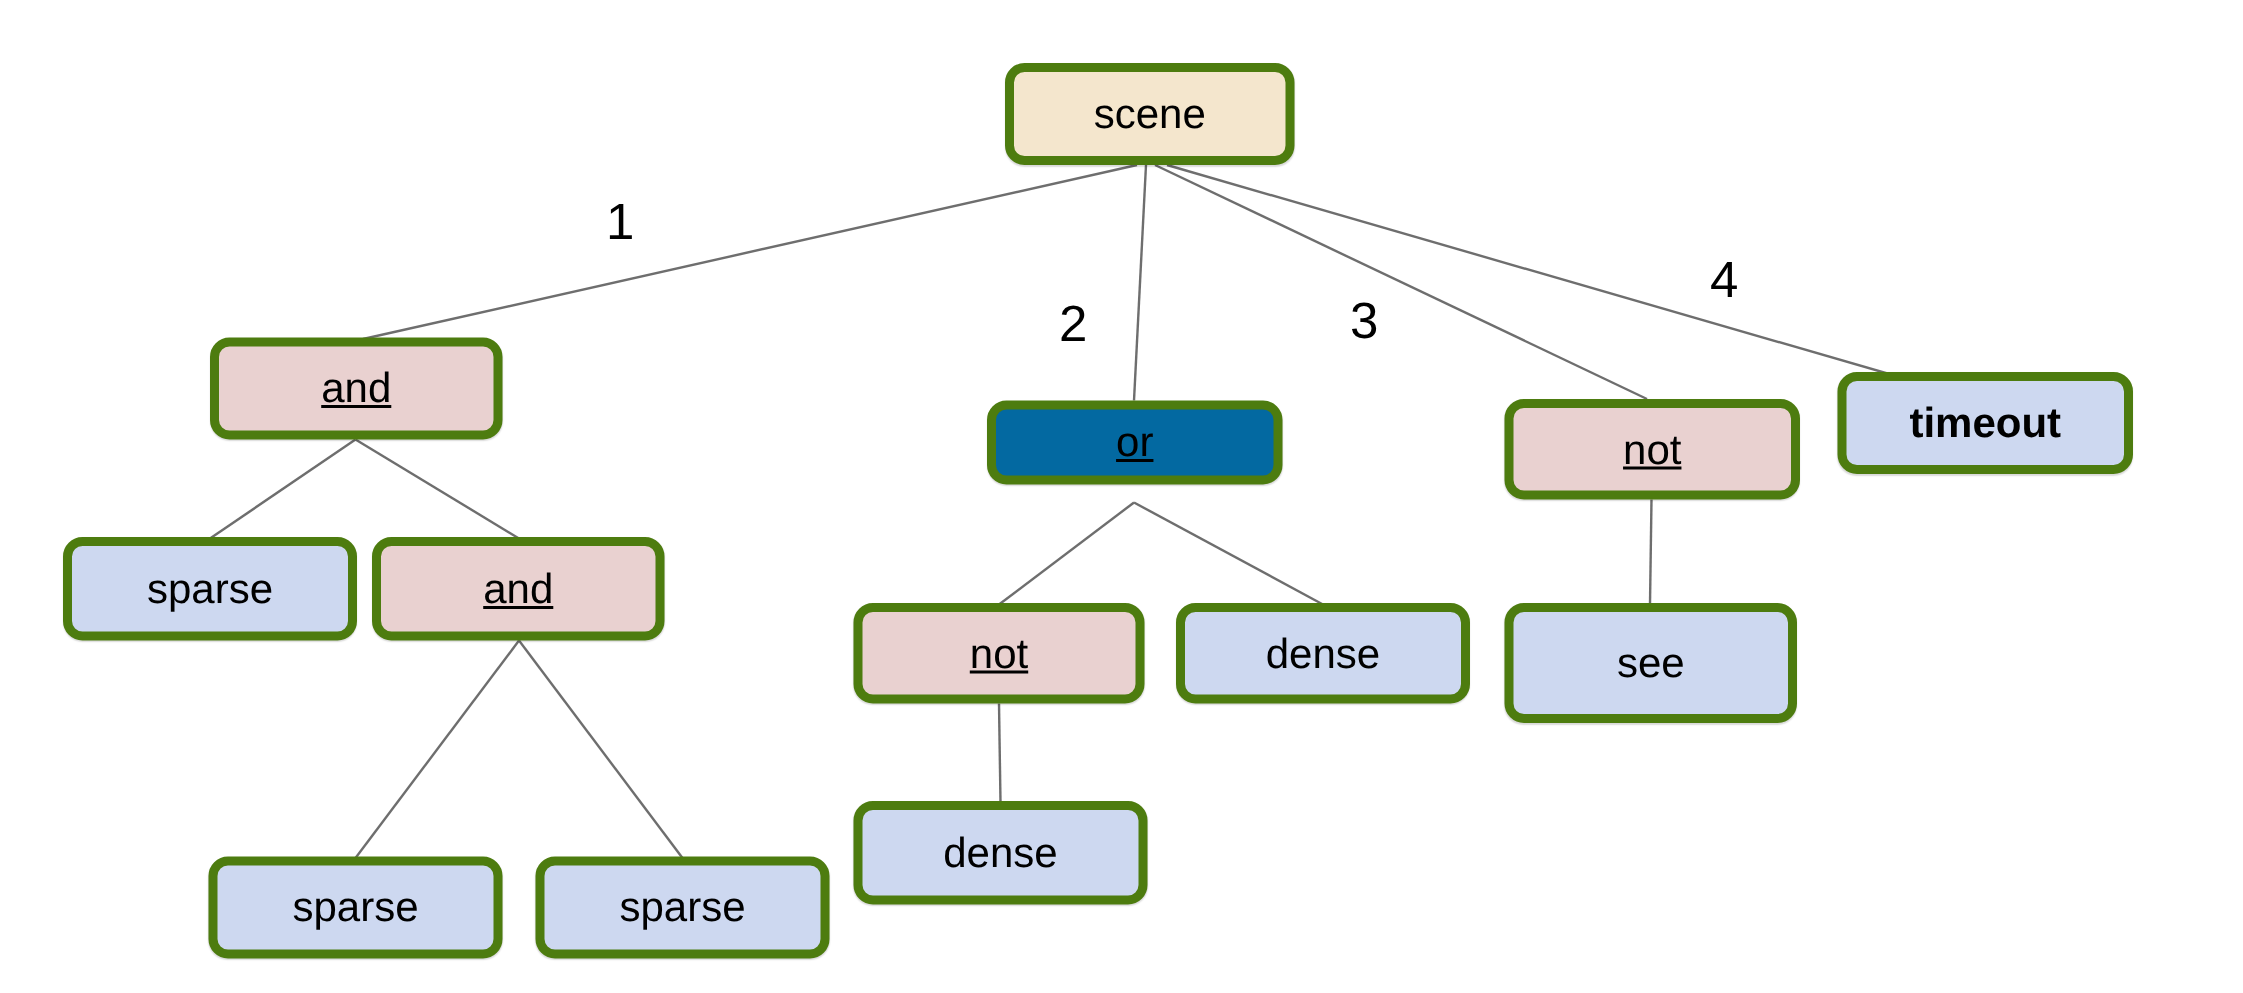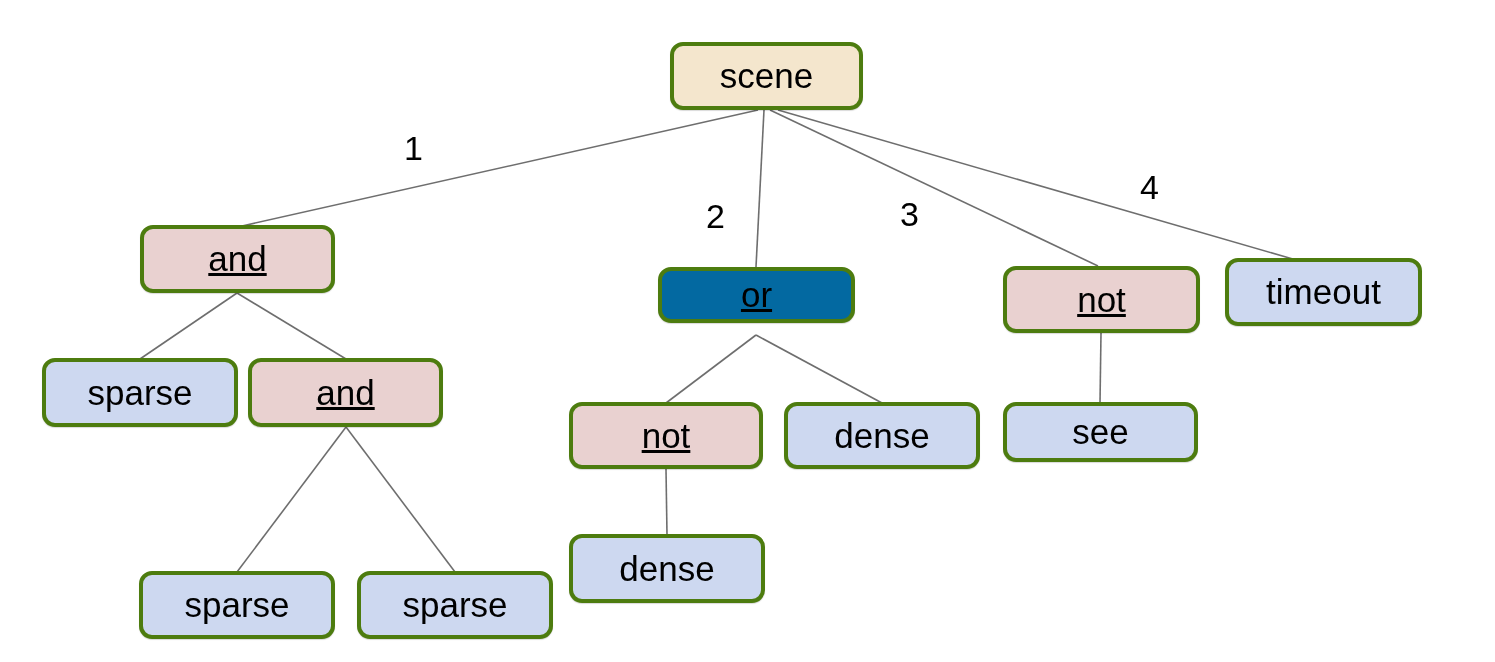--- a/index.html
+++ b/index.html
@@ -24,23 +24,23 @@
   }
   .edges-svg line {
     stroke: #6e6e6e;
     stroke-width: 1.6;
   }
   .node {
     position: absolute;
     display: flex;
     align-items: center;
     justify-content: center;
-    border: 4px solid #4d7c0f;
+    border: 6px solid #4d7c0f;
     border-radius: 13px;
-    font-size: 35px;
+    font-size: 28px;
     color: #000000;
     box-sizing: border-box;
     box-shadow: 0 1px 1px rgba(0,0,0,0.15);
   }
   .node.root { background: #f4e6cd; }
   .node.operator { background: #e9d1d0; text-decoration: underline; }
   .node.leaf { background: #cdd8f0; }
   .edge-label {
     position: absolute;
     font-size: 34px;
@@ -74,31 +74,31 @@
   <span class="edge-label" style="left:1140px; top:170px;">4</span>
 
   <div class="node root" style="left: 670px; top: 42px; width: 193px; height: 68px; background-color: rgb(244, 230, 205);">scene</div>
 
   <div class="node operator" style="left: 140px; top: 225px; width: 195px; height: 68px; background-color: rgb(233, 209, 208);">and</div>
 
   <div class="node operator" style="left: 658px; top: 267px; width: 197px; height: 56px; background-color: #0369a1;">or</div>
 
   <div class="node operator" style="left: 1003px; top: 266px; width: 197px; height: 67px; background-color: rgb(233, 209, 208);">not</div>
 
-  <div class="node leaf" style="left: 1225px; top: 258px; width: 197px; height: 68px; background-color: rgb(205, 216, 240);">timeout</div>
+  <div class="node leaf" style="left: 1225px; top: 248px; width: 197px; height: 68px; background-color: rgb(205, 216, 240); font-weight: bold;">timeout</div>
 
   <div class="node leaf" style="left: 42px; top: 358px; width: 196px; height: 69px; background-color: rgb(205, 216, 240);">sparse</div>
 
   <div class="node operator" style="left: 248px; top: 358px; width: 195px; height: 69px; background-color: rgb(233, 209, 208);">and</div>
 
   <div class="node operator" style="left: 569px; top: 402px; width: 194px; height: 67px; background-color: rgb(233, 209, 208);">not</div>
 
   <div class="node leaf" style="left: 784px; top: 402px; width: 196px; height: 67px; background-color: rgb(205, 216, 240);">dense</div>
 
-  <div class="node leaf" style="left: 1003px; top: 402px; width: 195px; height: 60px; background-color: rgb(205, 216, 240);">see</div>
+  <div class="node leaf" style="left: 1003px; top: 402px; width: 195px; height: 80px; background-color: rgb(205, 216, 240);">see</div>
 
   <div class="node leaf" style="left: 139px; top: 571px; width: 196px; height: 68px; background-color: rgb(205, 216, 240);">sparse</div>
 
   <div class="node leaf" style="left: 357px; top: 571px; width: 196px; height: 68px; background-color: rgb(205, 216, 240);">sparse</div>
 
   <div class="node leaf" style="left: 569px; top: 534px; width: 196px; height: 69px; background-color: rgb(205, 216, 240);">dense</div>
 
 </div>
 
 </body></html>

